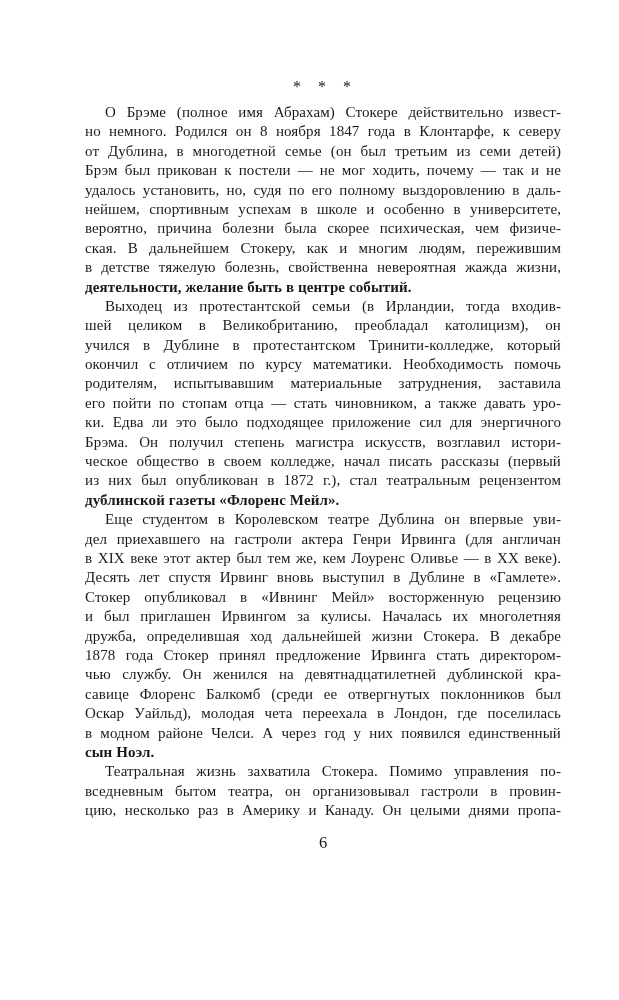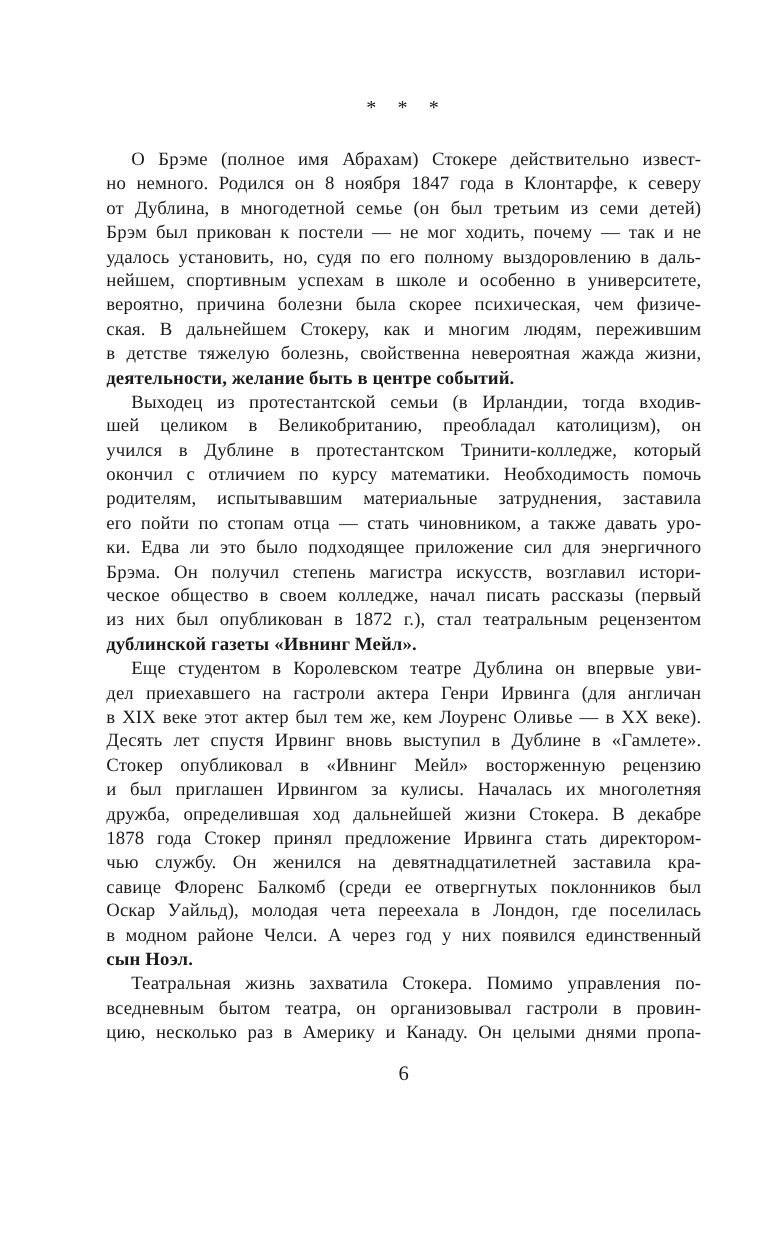--- a/index.html
+++ b/index.html
@@ -29,21 +29,21 @@
   .separator {
     margin-top: 78px;
     text-align: center;
     font-size: 16px;
     word-spacing: 9px;
     letter-spacing: 2px;
     color: #222222;
     height: 20px;
   }
   .text-block {
-    margin-top: 21px;
+    margin-top: 5px;
   }
   .paragraph {
     margin: 0;
     padding: 0;
   }
   .line {
     font-size: 15px;
     line-height: 19.4px;
     height: 19.4px;
     overflow: hidden;
@@ -90,32 +90,32 @@
           <div class="line first">Выходец из протестантской семьи (в Ирландии, тогда входив-</div>
           <div class="line">шей целиком в Великобританию, преобладал католицизм), он</div>
           <div class="line">учился в Дублине в протестантском Тринити-колледже, который</div>
           <div class="line">окончил с отличием по курсу математики. Необходимость помочь</div>
           <div class="line">родителям, испытывавшим материальные затруднения, заставила</div>
           <div class="line">его пойти по стопам отца — стать чиновником, а также давать уро-</div>
           <div class="line">ки. Едва ли это было подходящее приложение сил для энергичного</div>
           <div class="line">Брэма. Он получил степень магистра искусств, возглавил истори-</div>
           <div class="line">ческое общество в своем колледже, начал писать рассказы (первый</div>
           <div class="line">из них был опубликован в 1872 г.), стал театральным рецензентом</div>
-          <div class="line last">дублинской газеты «Ивнинг Мейл».</div>
+          <div class="line last">дублинской газеты «Флоренс Мейл».</div>
         </div>
         <div class="paragraph">
           <div class="line first">Еще студентом в Королевском театре Дублина он впервые уви-</div>
           <div class="line">дел приехавшего на гастроли актера Генри Ирвинга (для англичан</div>
           <div class="line">в XIX веке этот актер был тем же, кем Лоуренс Оливье — в XX веке).</div>
           <div class="line">Десять лет спустя Ирвинг вновь выступил в Дублине в «Гамлете».</div>
           <div class="line">Стокер опубликовал в «Ивнинг Мейл» восторженную рецензию</div>
           <div class="line">и был приглашен Ирвингом за кулисы. Началась их многолетняя</div>
           <div class="line">дружба, определившая ход дальнейшей жизни Стокера. В декабре</div>
           <div class="line">1878 года Стокер принял предложение Ирвинга стать директором-</div>
-          <div class="line">чью службу. Он женился на девятнадцатилетней заставила кра-</div>
+          <div class="line">чью службу. Он женился на девятнадцатилетней дублинской кра-</div>
           <div class="line">савице Флоренс Балкомб (среди ее отвергнутых поклонников был</div>
           <div class="line">Оскар Уайльд), молодая чета переехала в Лондон, где поселилась</div>
           <div class="line">в модном районе Челси. А через год у них появился единственный</div>
           <div class="line last">сын Ноэл.</div>
         </div>
         <div class="paragraph">
           <div class="line first">Театральная жизнь захватила Стокера. Помимо управления по-</div>
           <div class="line">вседневным бытом театра, он организовывал гастроли в провин-</div>
           <div class="line">цию, несколько раз в Америку и Канаду. Он целыми днями пропа-</div>
         </div>

